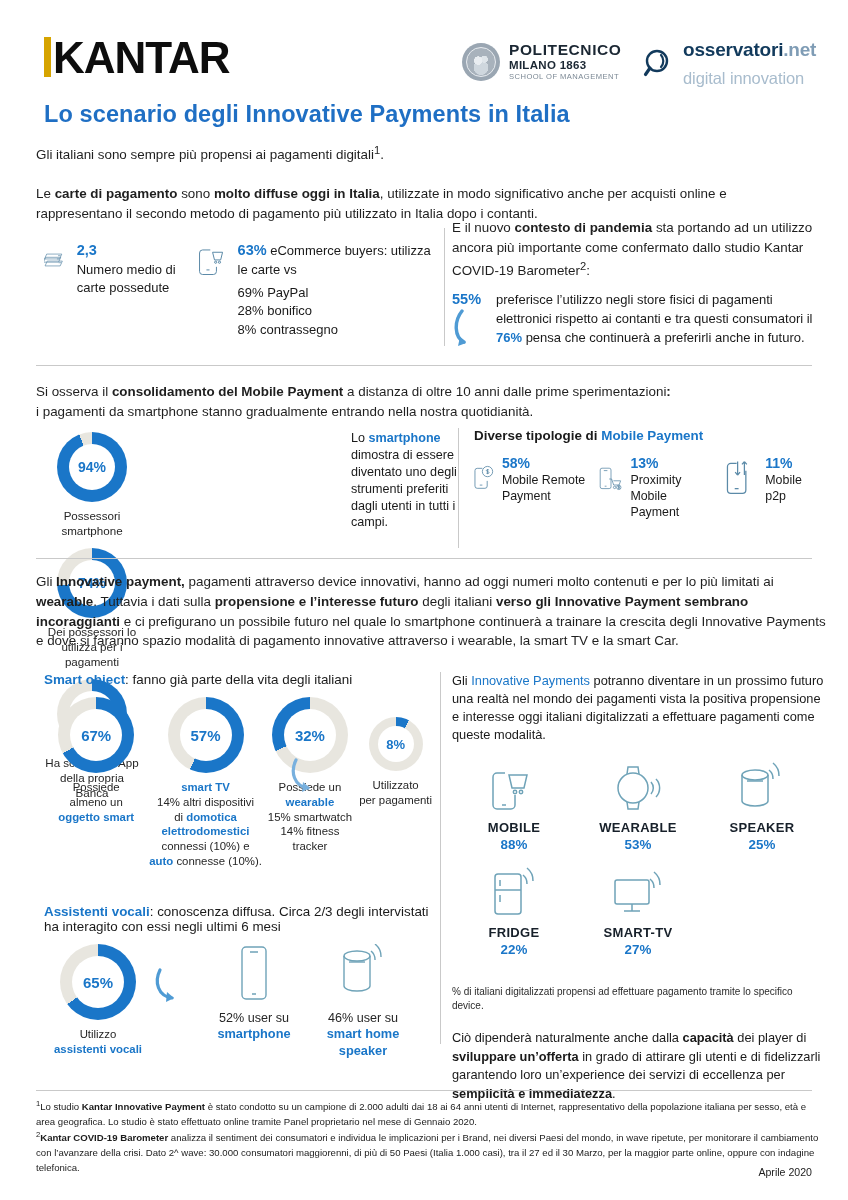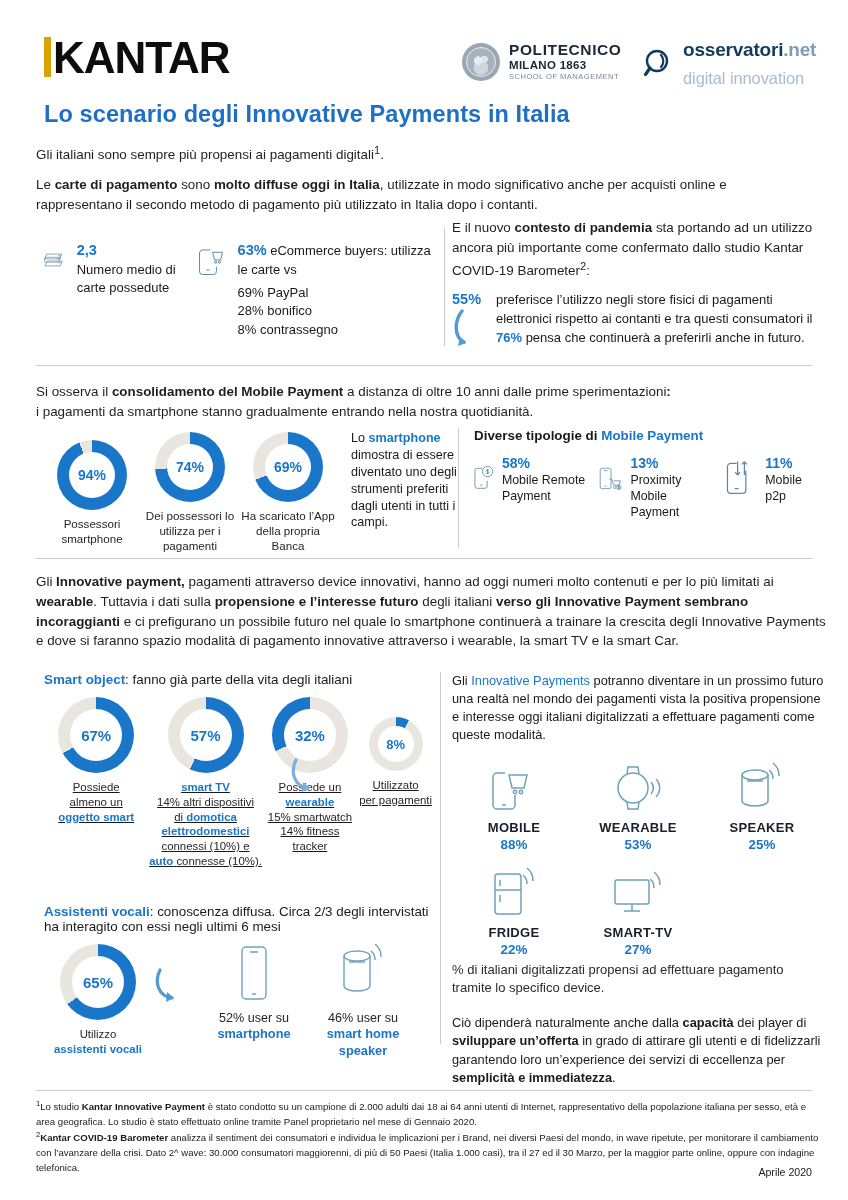--- a/index.html
+++ b/index.html
@@ -37,63 +37,63 @@
   .body-txt{font-size:13.4px;line-height:1.48;color:#1f1f1f;}
   .b{font-weight:bold;}
   .blue{color:#1a76c8;}
   .blue-b{color:#1a76c8;font-weight:bold;}
 
   .rule{position:absolute;height:1px;background:#c9c9c9;left:36px;width:776px;}
   .vrule{position:absolute;width:1px;background:#c9c9c9;}
 
   
   .s1-txt{position:absolute;left:36px;top:142px;width:780px;}
-  .s1-l1{margin-bottom:10px;}
+  .s1-l1{margin-bottom:19px;}
   .s1-left{position:absolute;left:44px;top:240px;width:390px;display:flex;gap:16px;}
   .stat-card{display:flex;gap:9px;}
   .stat-txt{font-size:13px;line-height:1.42;}
   .big-blue{color:#1a76c8;font-weight:bold;font-size:14.5px;}
 
   .s1-right{position:absolute;left:452px;top:218px;width:362px;}
   .s1-right .p55{display:flex;gap:8px;margin-top:10px;}
   .p55-num{color:#1a76c8;font-weight:bold;font-size:14.5px;flex:none;width:34px;}
   .p55-body{font-size:13px;line-height:1.45;}
 
   
   .s2-txt{position:absolute;left:36px;top:382px;width:790px;}
-  .donut-row{position:absolute;left:44px;top:432px;display:flex;gap:2px;align-items:center;}
+  .donut-row{position:absolute;left:44px;top:432px;display:flex;gap:10px;align-items:flex-end;flex-direction:column;}
   .donut-item{width:96px;text-align:center;}
   .donut{width:70px;height:70px;margin:0 auto;position:relative;}
   .donut .hole{position:absolute;inset:12px;background:#fff;border-radius:50%;}
   .donut .val{position:absolute;inset:0;display:flex;align-items:center;justify-content:center;
     font-size:14px;font-weight:bold;color:#1a76c8;}
   .donut-lbl{font-size:11.6px;line-height:1.3;margin-top:6px;color:#262626;}
   .s2-side{position:absolute;left:351px;top:430px;width:108px;font-size:12.6px;line-height:1.34;}
   .s2-right{position:absolute;left:474px;top:428px;width:350px;}
   .s2-right h4{margin:0 0 12px 0;font-size:13.4px;font-weight:bold;}
   .mp-row{display:flex;gap:10px;}
   .mp-item{display:flex;gap:6px;}
   .mp-txt{font-size:12.4px;line-height:1.28;}
   .mp-pct{font-size:14px;font-weight:bold;color:#1a76c8;}
 
   
   .s3-txt{position:absolute;left:36px;top:572px;width:790px;}
   .s3-left{position:absolute;left:44px;top:672px;width:390px;}
   .sub-head{font-size:13.4px;margin-bottom:10px;}
-  .so-row{display:flex;align-items:flex-start;text-decoration:underline;}
+  .so-row{display:flex;align-items:flex-start;}
   .so-item{text-align:center;}
   .so-lbl{font-size:11.4px;line-height:1.3;margin-top:7px;color:#262626;}
   .s3-right{position:absolute;left:452px;top:672px;width:372px;}
   .s3-right .intro{font-size:12.8px;line-height:1.42;}
   .dev-grid{display:grid;grid-template-columns:repeat(3,1fr);row-gap:12px;margin-top:14px;}
   .dev{text-align:center;}
   .dev .ic{height:56px;display:flex;align-items:flex-end;justify-content:center;}
   .dev .nm{font-size:13px;font-weight:bold;letter-spacing:.3px;margin-top:5px;color:#17202a;}
   .dev .pc{font-size:13.4px;font-weight:bold;color:#1a76c8;margin-top:2px;}
-  .note{font-size:13px;line-height:1.42;color:#2b2b2b;margin-top:4px;}
+  .note{font-size:10px;line-height:1.42;color:#2b2b2b;margin-top:28px;}
   .closing{font-size:12.8px;line-height:1.45;margin-top:16px;}
 
   
   .s4-left{position:absolute;left:44px;top:904px;width:392px;}
   .as-row{display:flex;align-items:flex-start;margin-top:10px;}
 
   
   .foot{position:absolute;left:36px;top:1098px;width:784px;font-size:9.6px;line-height:1.52;color:#1c1c1c;}
   .foot sup{font-size:7.6px;}
   .date{position:absolute;right:36px;top:1166px;font-size:10.6px;color:#1c1c1c;}

